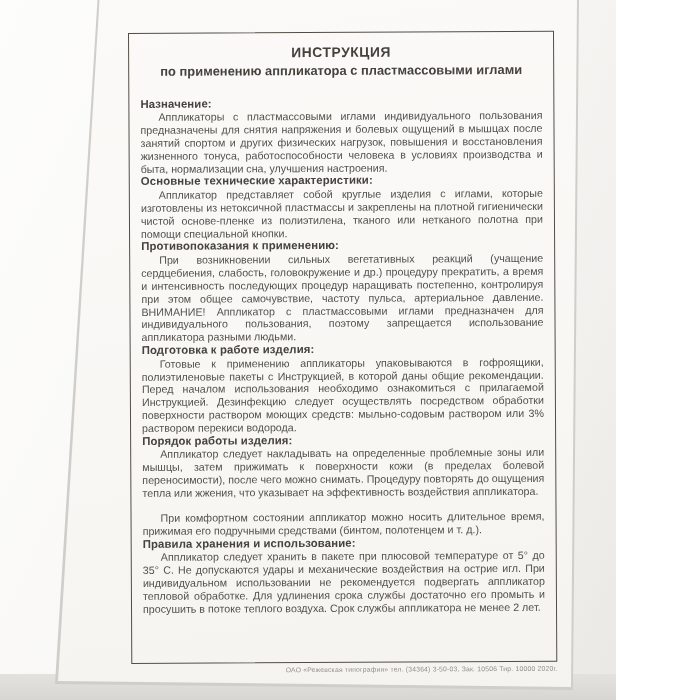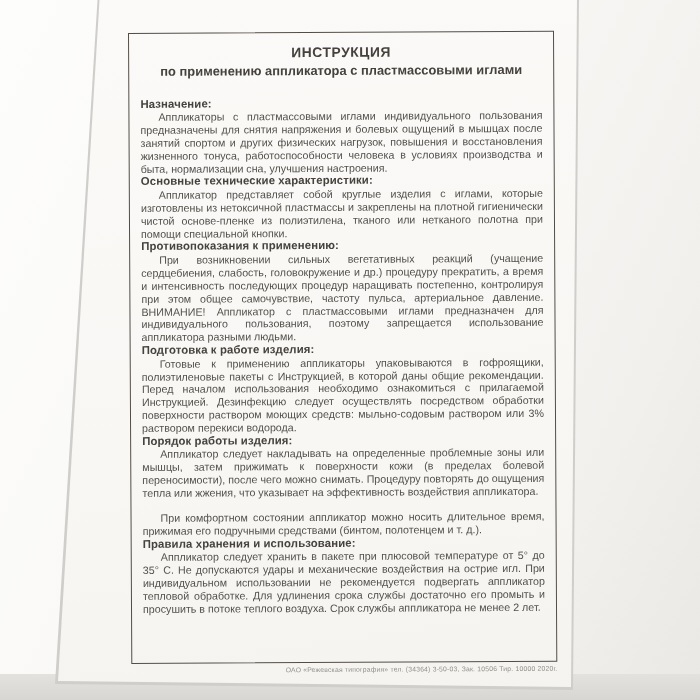--- a/index.html
+++ b/index.html
@@ -1,17 +1,17 @@
 <!DOCTYPE html>
 <html><head>
 <meta charset="utf-8">
 <style>
   html,body { margin:0; padding:0; background:#ffffff; }
   .scene {
-    position:relative; width:700px; height:700px; overflow:hidden;
+    position:relative; width:616px; height:700px; overflow:hidden;
     background:linear-gradient(115deg, #fdfdfc 0%, #f9f8f6 45%, #f1f0ed 80%, #e9e8e5 100%);
     font-family:"Liberation Sans","DejaVu Sans",sans-serif;
   }
   .floor {
     position:absolute; left:0; right:0; bottom:0; height:26px;
     background:linear-gradient(180deg,#e3e2df 0%, #d7d6d3 100%);
   }
   .paper-shadow {
     position:absolute; inset:0; background:#cfcecb;
     clip-path:polygon(98px -8px, 579px -2px, 573px 690px, 55px 684px);

